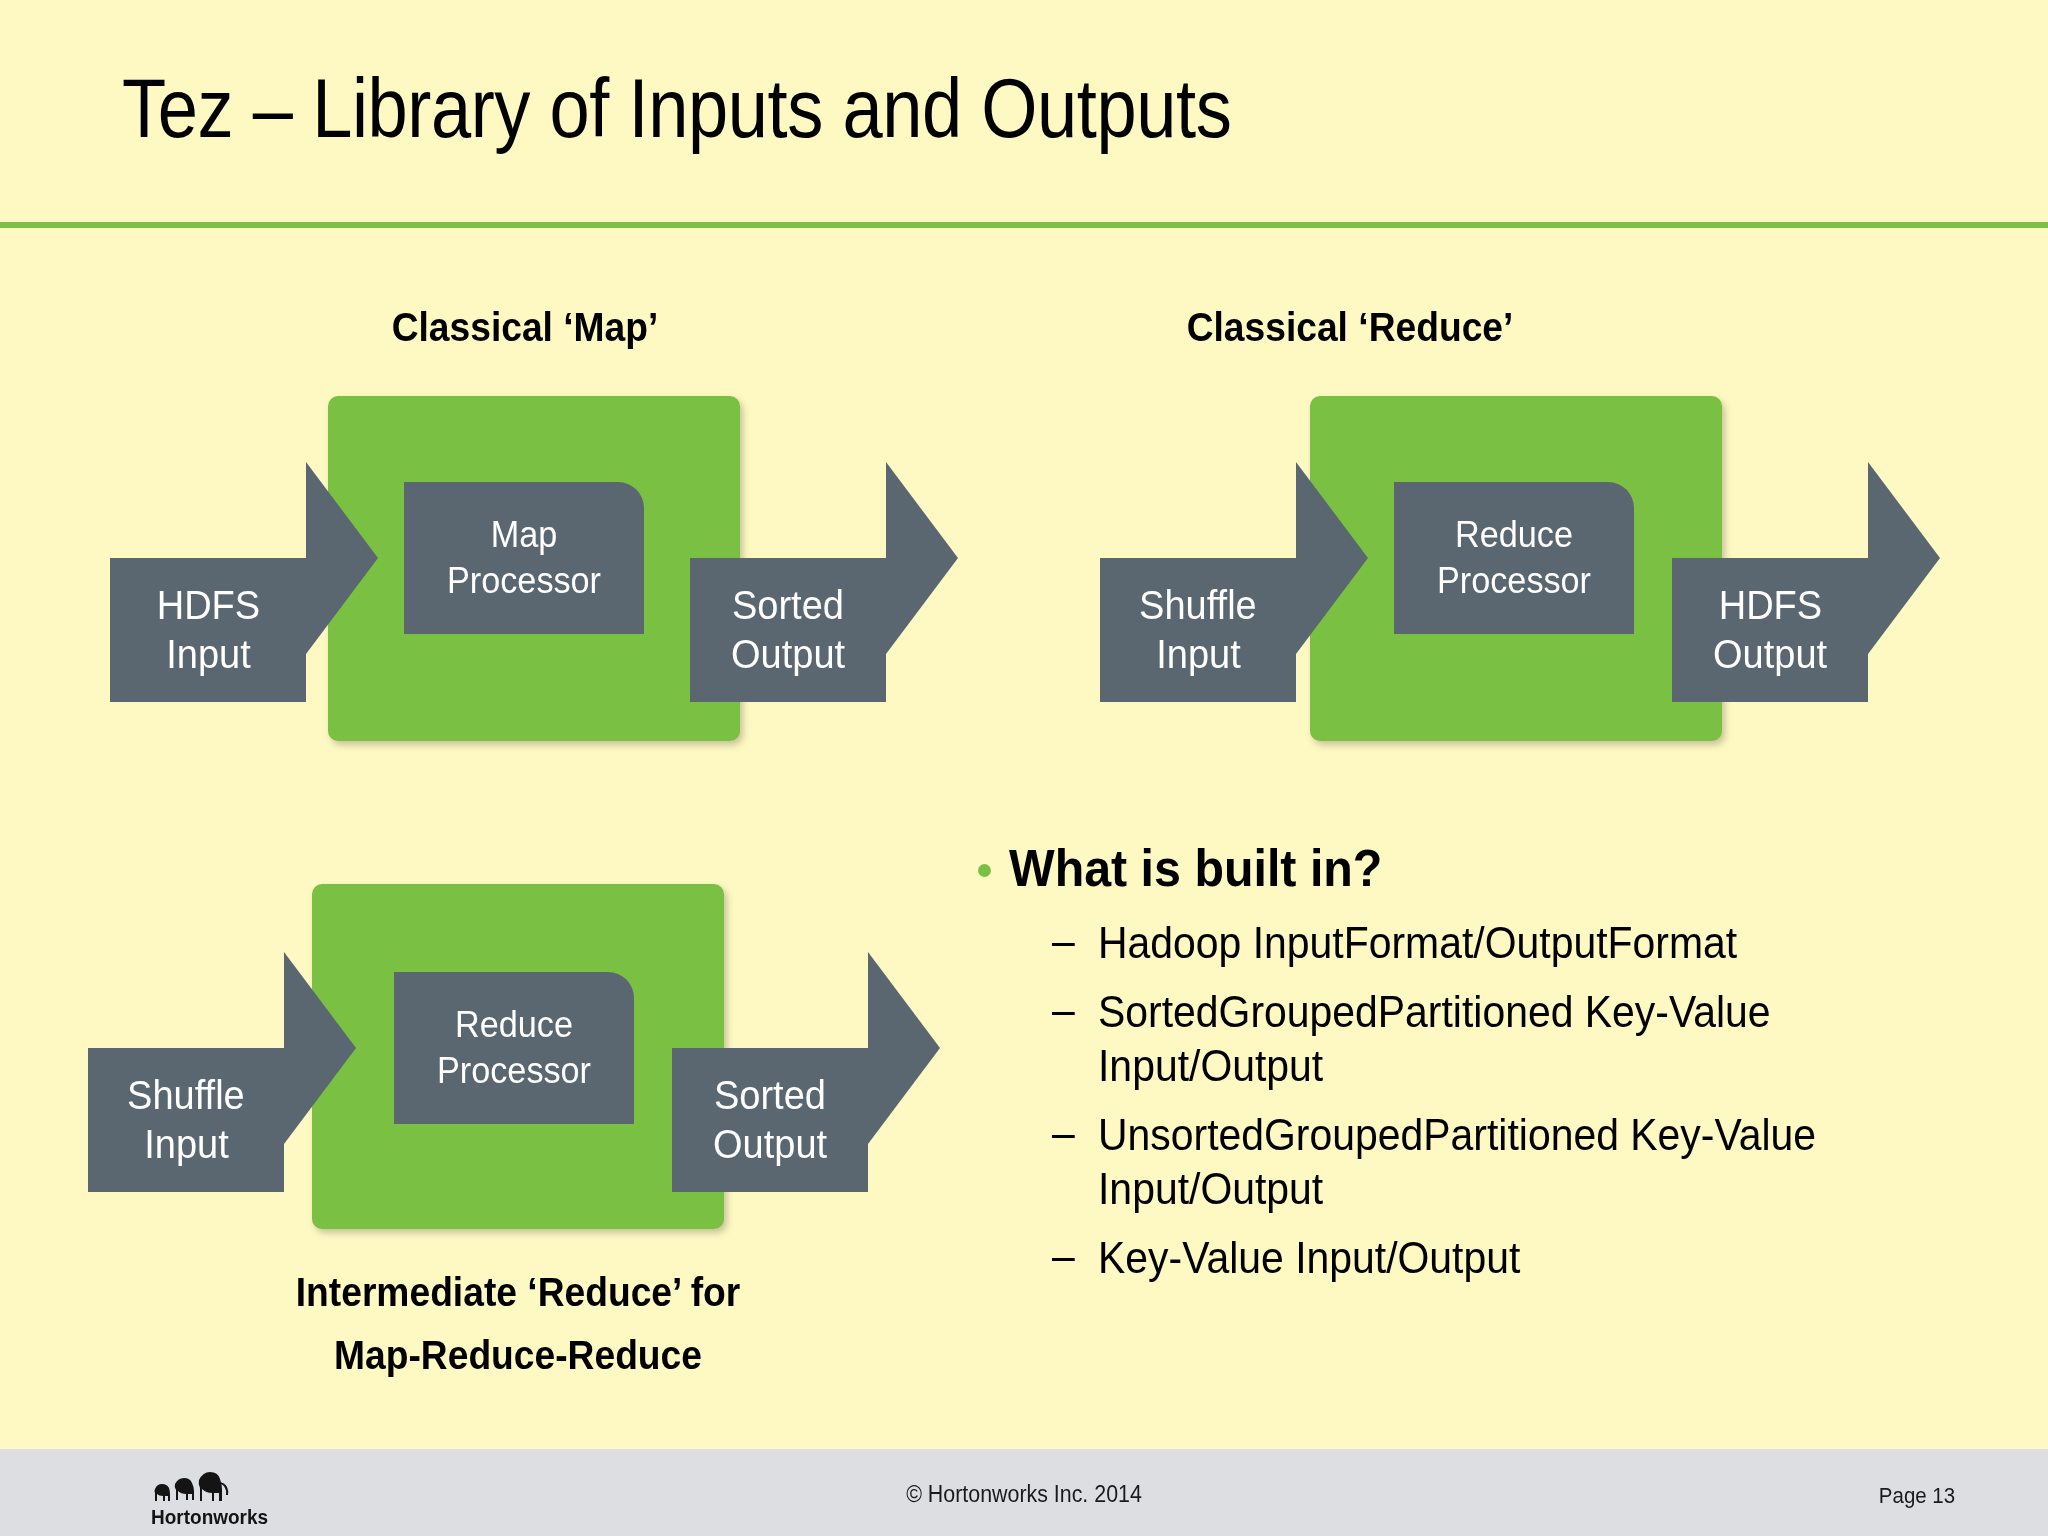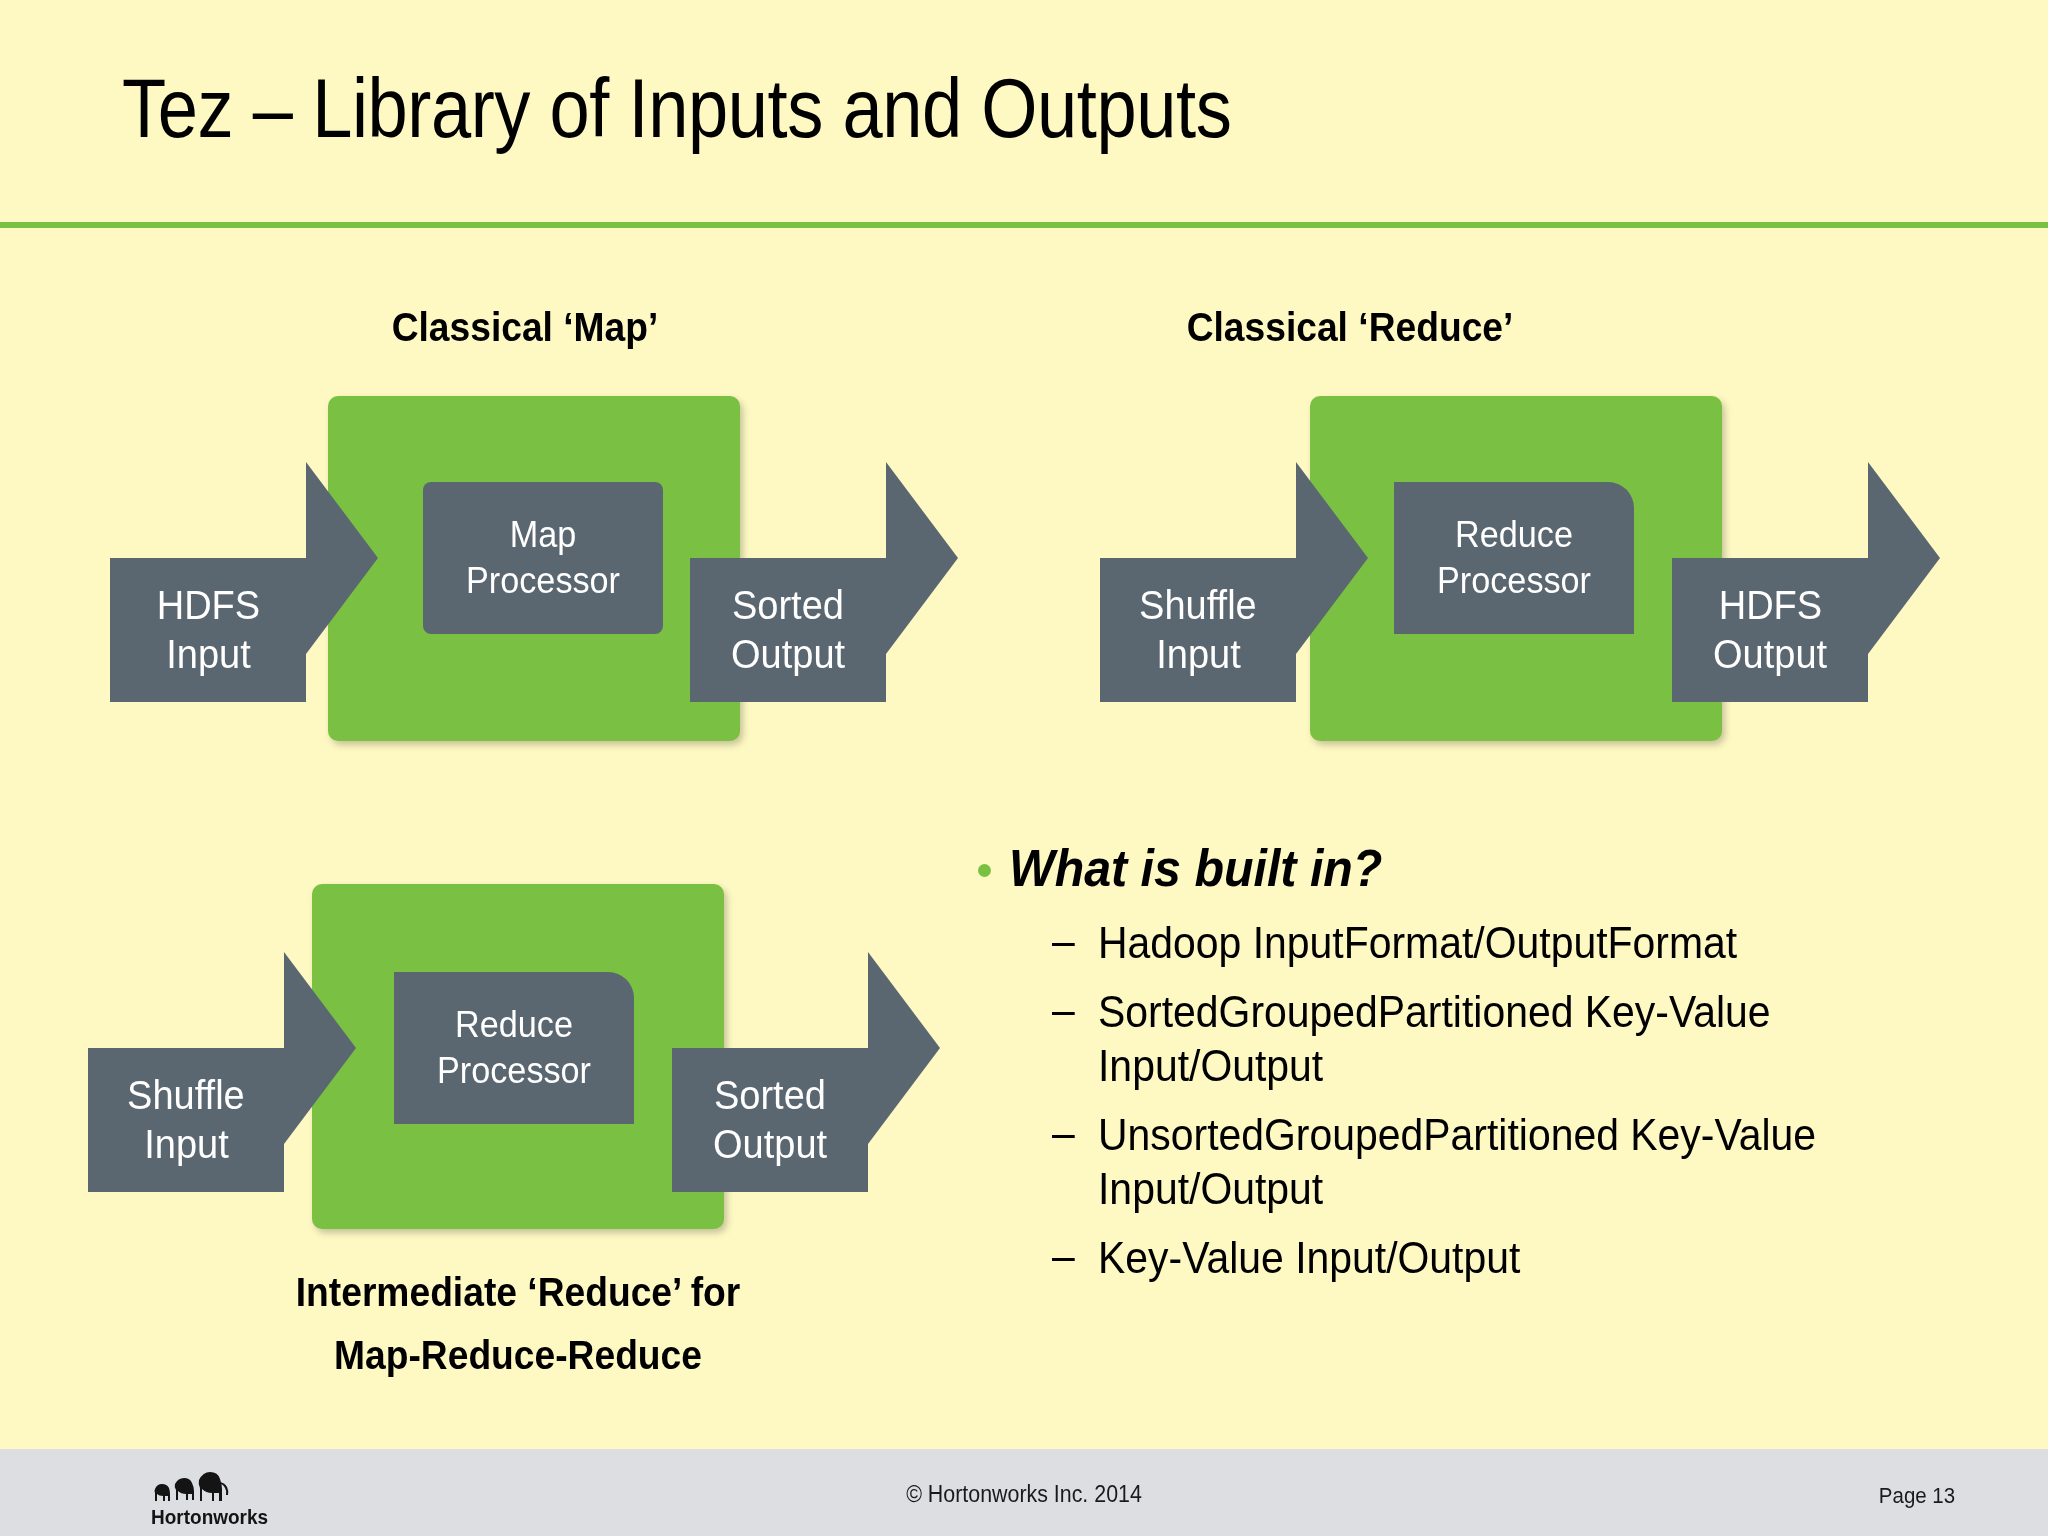--- a/index.html
+++ b/index.html
@@ -110,21 +110,20 @@
     width: 1020px;
   }
   .lvl1 {
     position: relative;
     display: flex;
     align-items: flex-start;
     font-size: 52px;
     font-weight: bold;
     color: #000000;
     margin-bottom: 18px;
-    font-style: italic;
   }
   .lvl1 .dot {
     width: 13px;
     height: 13px;
     border-radius: 50%;
     background: #7ac143;
     margin-right: 18px;
     margin-top: 26px;
     flex: none;
   }
@@ -204,21 +203,21 @@
     <div class="green-box" style="left:328px; top:396px; width:412px; height:345px;"></div>
 
     <div class="barrow" style="left:110px; top:462px; width:268px; height:192px;">
       <div class="tail" style="top:48px; width:196px; height:144px;">
         <span>HDFS</span>
         <span>Input</span>
       </div>
       <div class="head" style="left:196px; top:0; border-top-width:96px; border-bottom-width:96px; border-left-width:72px;"></div>
     </div>
 
-    <div class="proc-box" style="left:423px; top:482px; width:240px; height:152px;border-radius:8px;">
+    <div class="proc-box" style="left:404px; top:482px; width:240px; height:152px;">
       <span>Map</span>
       <span>Processor</span>
     </div>
 
     <div class="barrow" style="left:690px; top:462px; width:268px; height:192px;">
       <div class="tail" style="top:48px; width:196px; height:144px;">
         <span>Sorted</span>
         <span>Output</span>
       </div>
       <div class="head" style="left:196px; top:0; border-top-width:96px; border-bottom-width:96px; border-left-width:72px;"></div>

